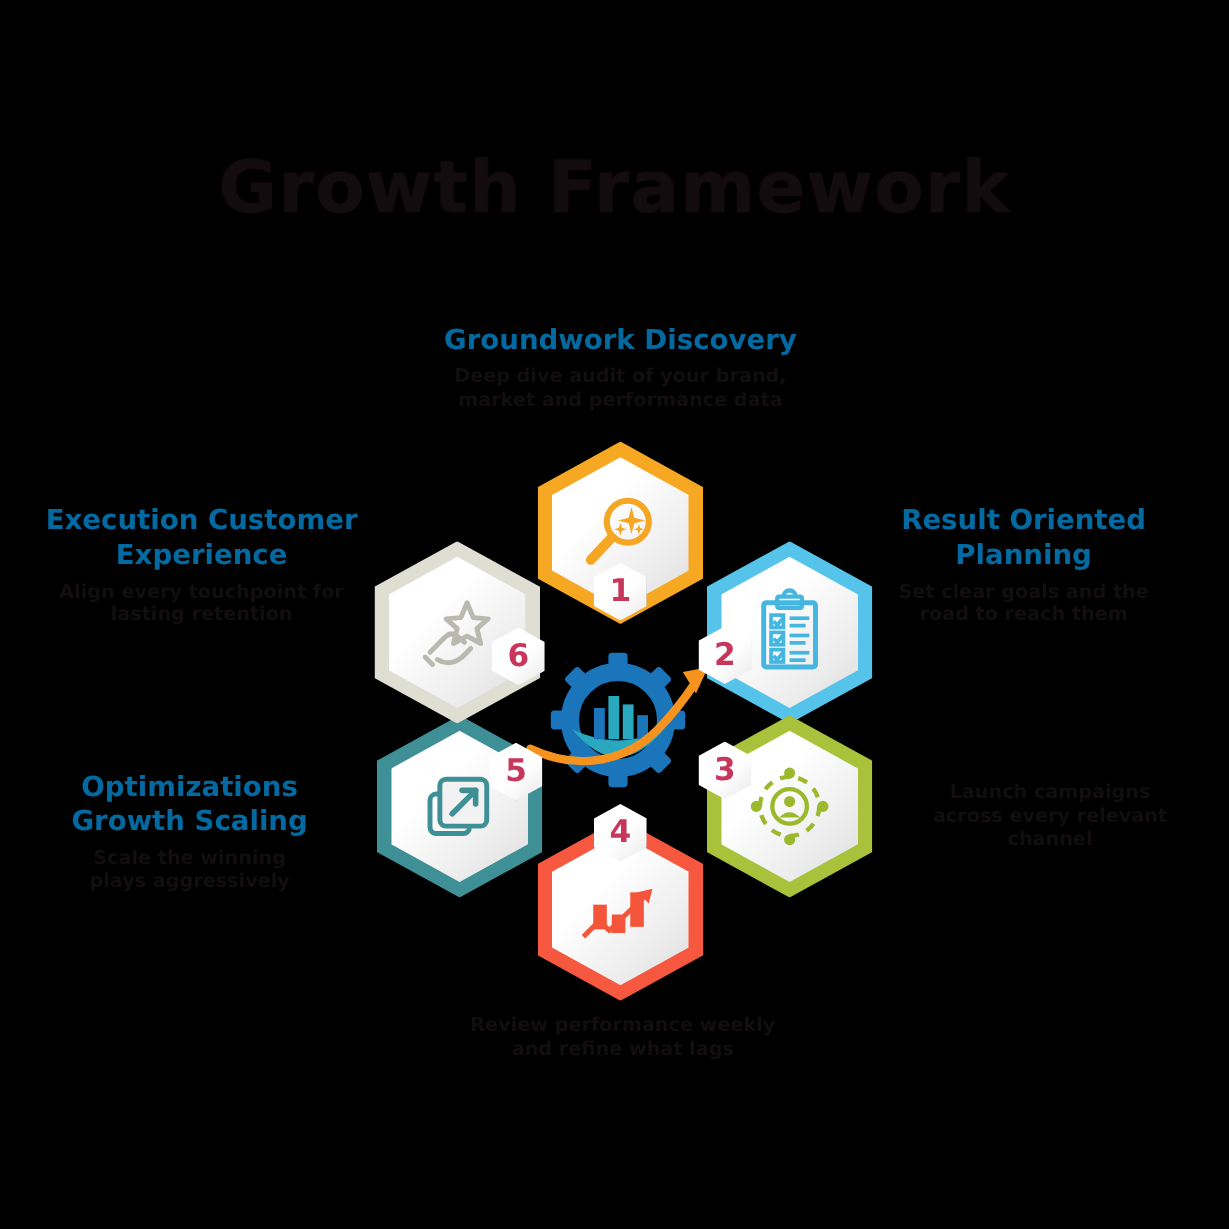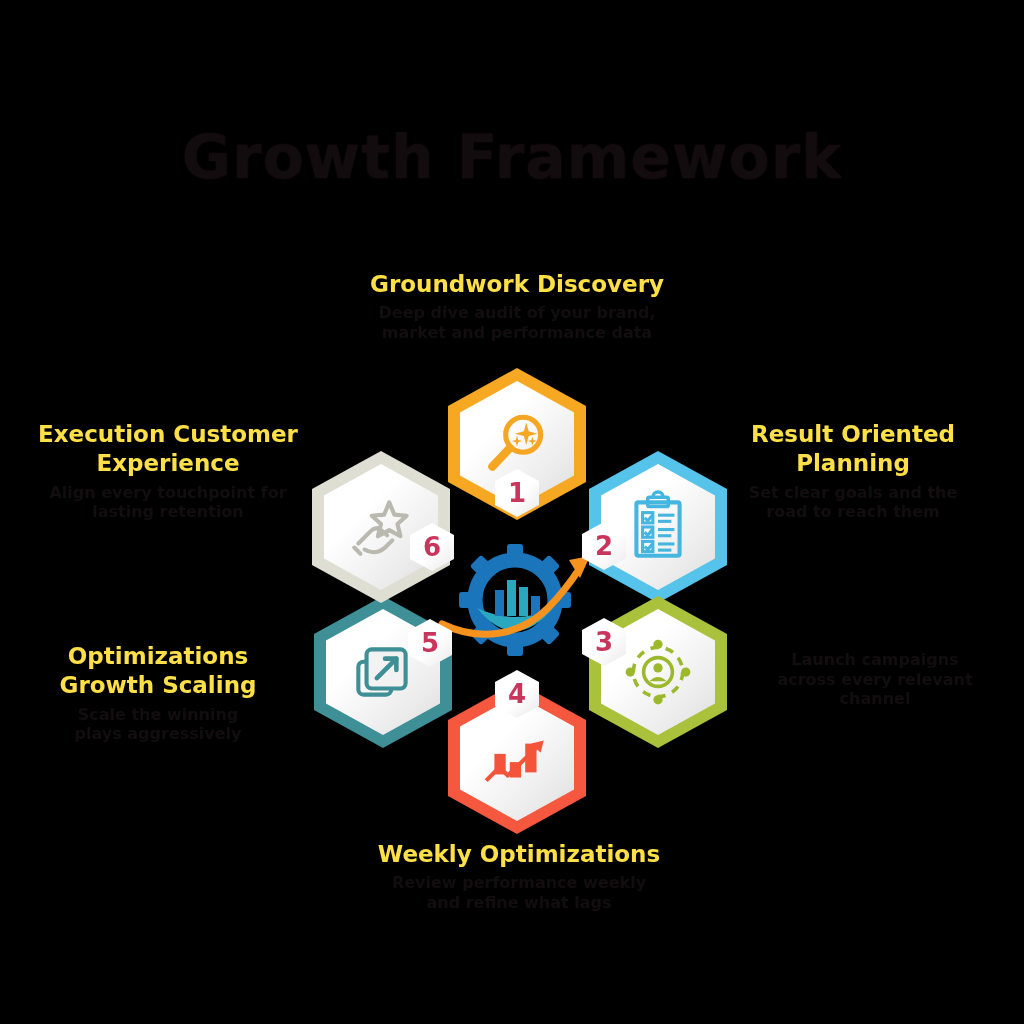--- a/index.html
+++ b/index.html
@@ -6,21 +6,21 @@
   .stage{position:relative;width:1024px;height:1024px;background:#000;overflow:hidden;
          font-family:"DejaVu Sans","Liberation Sans",sans-serif;}
 
   
   .title{position:absolute;left:0;top:122px;width:1024px;text-align:center;margin:0;
          font-size:60px;font-weight:bold;letter-spacing:1px;color:#120c0e;
          text-shadow:0 0 2px rgba(160,40,70,0.18);}
 
   
   .label-block{position:absolute;text-align:center;}
-  .heading{font-size:23px;line-height:1.28;font-weight:bold;color:#fde047;}
+  .heading{font-size:23px;line-height:1.28;font-weight:bold;color:#0369a1;}
   .desc{font-size:16px;line-height:1.22;font-weight:600;color:#120d0f;margin:4px auto 0;}
   .lb-top{left:352px;top:270px;width:330px;}        .lb-top .desc{width:300px;}
   .lb-rtop{left:728px;top:420px;width:250px;text-align:center;}       .lb-rtop .desc{width:240px;}
   .lb-rbot{left:760px;top:646px;width:230px;}       .lb-rbot .desc{width:230px;}
   .lb-bottom{left:354px;top:840px;width:330px;}     .lb-bottom .desc{width:260px;}
   .lb-lbot{left:38px;top:642px;width:240px;}        .lb-lbot .desc{width:200px;}
   .lb-ltop{left:18px;top:420px;width:300px;}        .lb-ltop .desc{width:240px;}
 
   
   .hex{position:absolute;width:138px;height:152px;z-index:3;
@@ -66,21 +66,20 @@
     <div class="desc">Deep dive audit of your brand, market and performance data</div>
   </div>
   <div class="label-block lb-rtop">
     <div class="heading">Result Oriented Planning</div>
     <div class="desc">Set clear goals and the road to reach them</div>
   </div>
   <div class="label-block lb-rbot">
     <div class="desc">Launch campaigns across every relevant channel</div>
   </div>
   <div class="label-block lb-bottom">
-    <div class="heading">Weekly Optimizations</div>
     <div class="desc">Review performance weekly and refine what lags</div>
   </div>
   <div class="label-block lb-lbot">
     <div class="heading">Optimizations Growth Scaling</div>
     <div class="desc">Scale the winning plays aggressively</div>
   </div>
   <div class="label-block lb-ltop">
     <div class="heading">Execution Customer Experience</div>
     <div class="desc">Align every touchpoint for lasting retention</div>
   </div>

